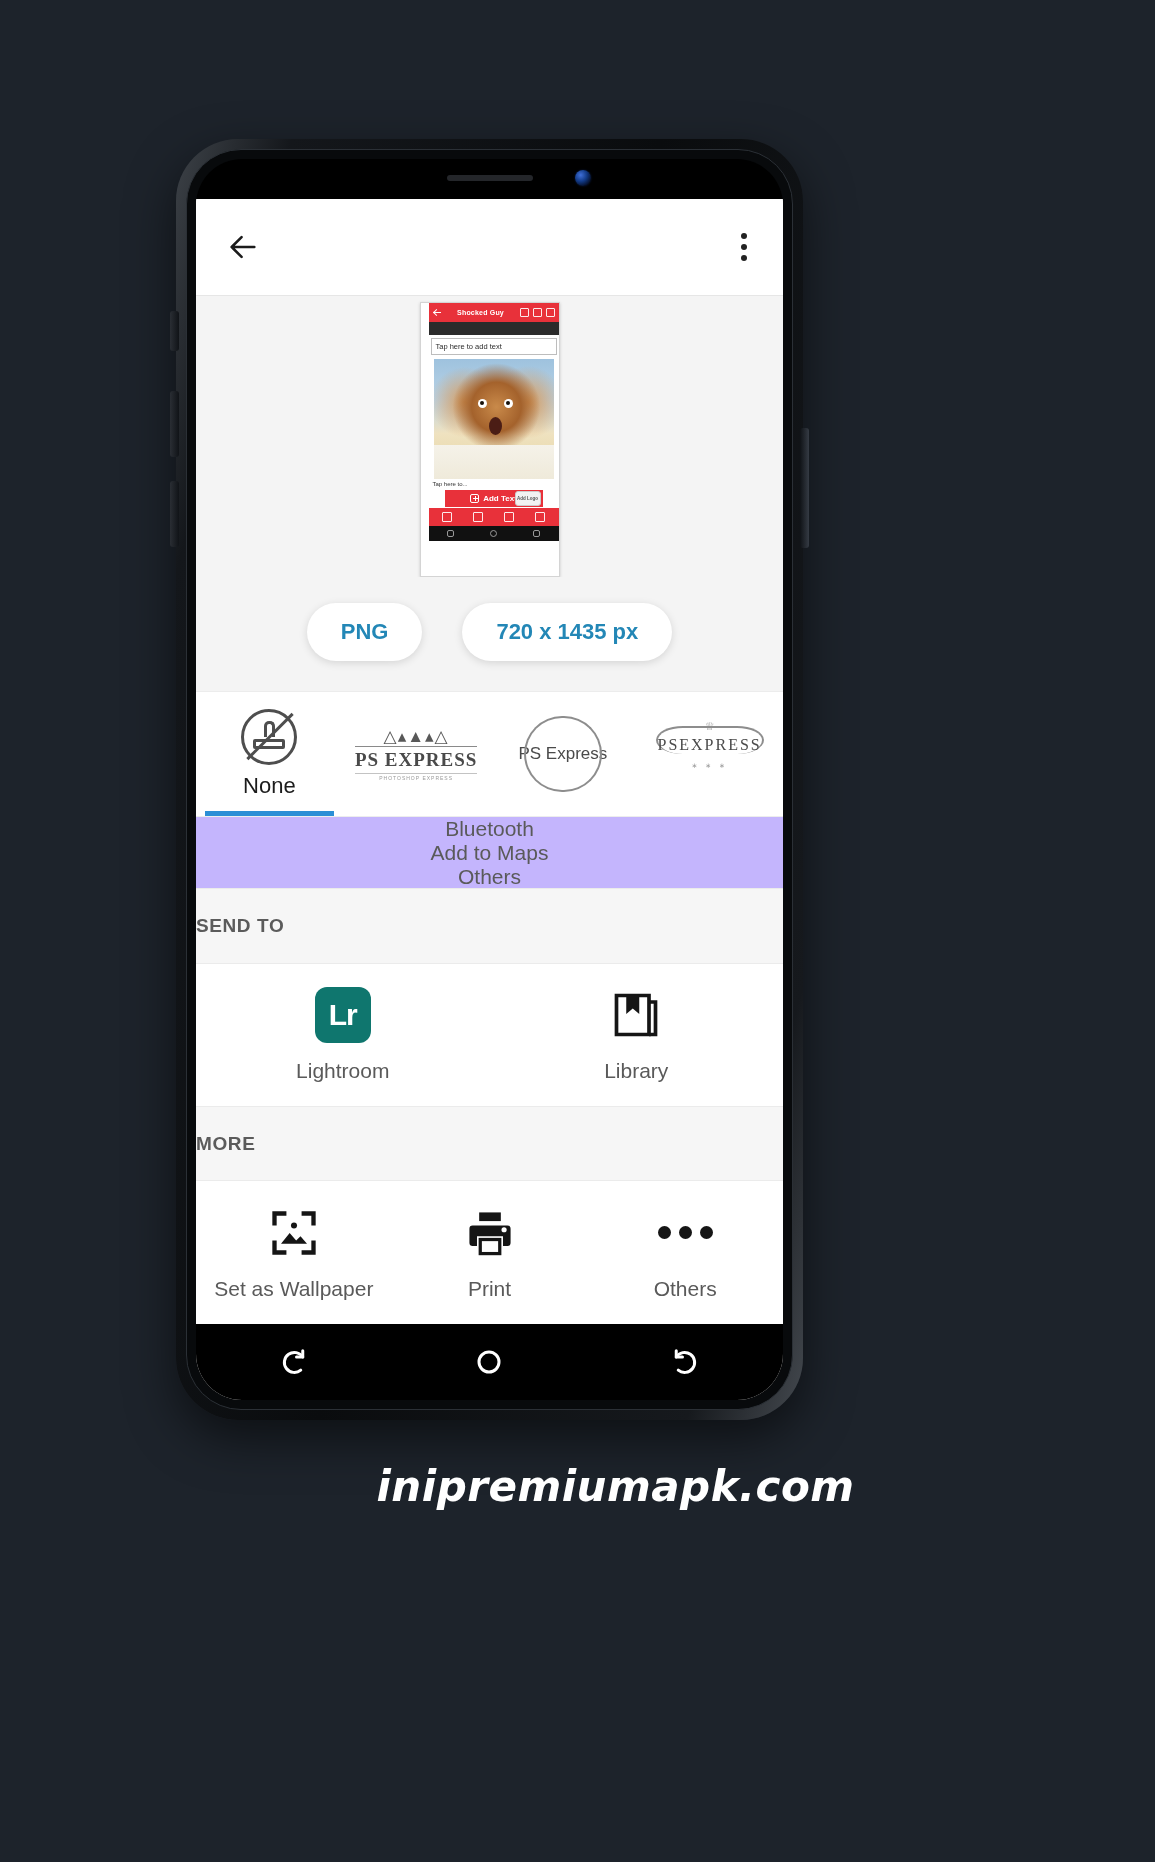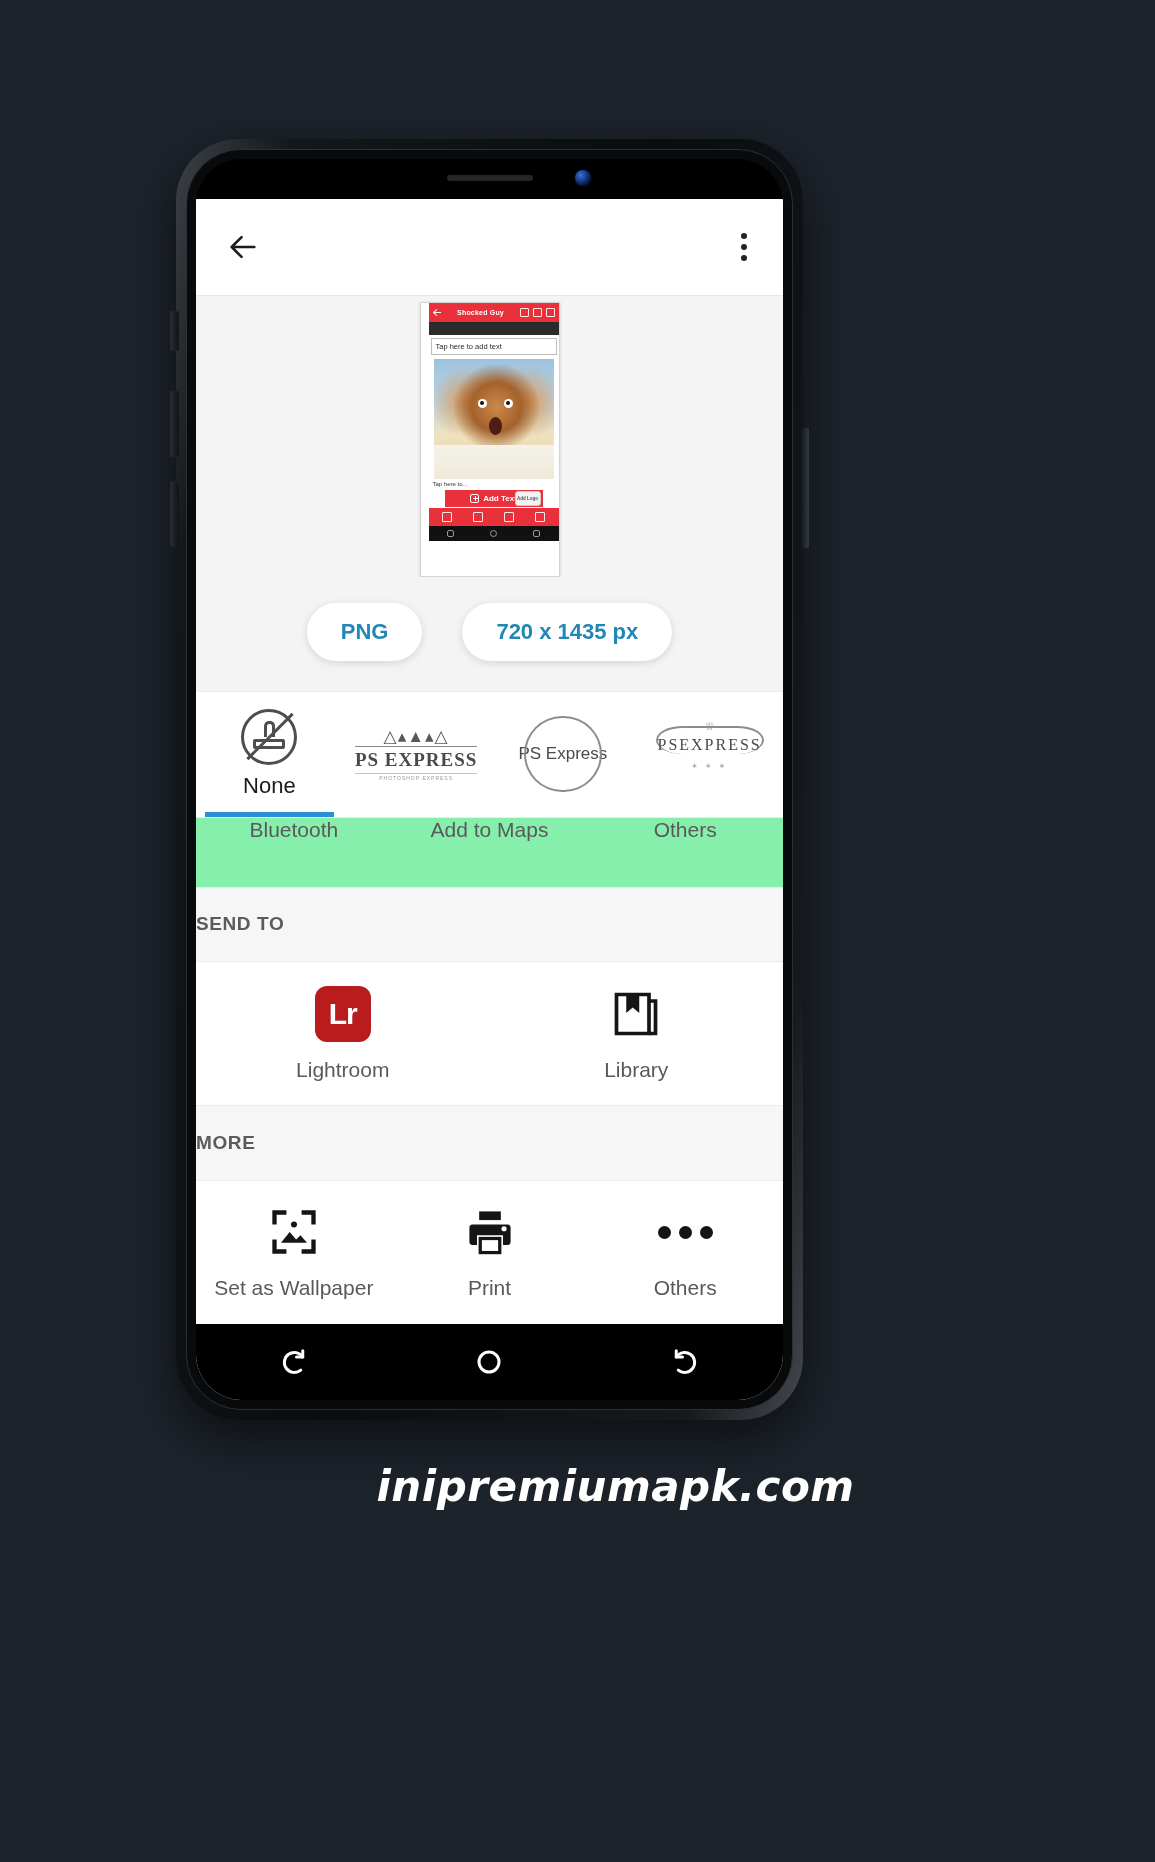--- a/index.html
+++ b/index.html
@@ -226,40 +226,41 @@
   }
   .wm-logo3 .ps {
     position: absolute; left: 0; top: 16px; width: 120px; text-align: center;
     font-family: "Liberation Serif", serif; font-size: 16px; letter-spacing: 2px; color: #4a4a4a;
   }
   .wm-logo3 .stars { position:absolute; left:0; top: 42px; width:120px; text-align:center; font-size:7px; color:#9a9a9a; letter-spacing:3px;}
   .wm-logo3 .crown { position:absolute; left:0; top:0; width:120px; text-align:center; font-size:11px; color:#8d8d8d; }
 
   
   .share-row {
-    display: flex; background: #86efac; height: 72px; 
+    display: flex; background: #c4b5fd; height: 72px; align-items: center;
     border-top: 1px solid #ededed;
+    flex-direction: column;
   }
   .share-row .cell { flex: 1; text-align: center; font-size: 21px; color: #5a5a5a; cursor: pointer; }
 
   
   .sec-head {
     background: #f6f6f6; height: 78px; display: flex; align-items: center;
     font-size: 19px; font-weight: bold; letter-spacing: .6px;
     color: #5b5b5b; border-top: 1px solid #ebebeb; border-bottom: 1px solid #ebebeb;
   }
   .app-row {
     display: flex; background: #fff; height: 148px; align-items: center;
   }
   .app-cell {
     flex: 1; display:flex; flex-direction: column; align-items:center; gap: 16px; cursor: pointer;
   }
   .app-cell .lbl { font-size: 21px; color: #5a5a5a; }
   .ico-sq {
-    width: 56px; height: 56px; border-radius: 12px; background: #b91c1c;
+    width: 56px; height: 56px; border-radius: 12px; background: #0f766e;
     display: flex; align-items: center; justify-content: center;
   }
   .ico-cc svg { width: 40px; height: 40px; }
   .ico-lr { color: #fff; font-size: 30px; font-weight: bold; font-family:"Liberation Sans",sans-serif; letter-spacing:-1px;}
   .ico-plain { width: 56px; height: 56px; display:flex;align-items:center;justify-content:center; }
   .ico-plain svg { width: 52px; height: 52px; fill: #151515; }
   .dots3 { display:flex; gap: 8px; align-items:center; height:56px; }
   .dots3 i { width: 13px; height: 13px; border-radius: 50%; background: #151515; display:block; }
 
   

